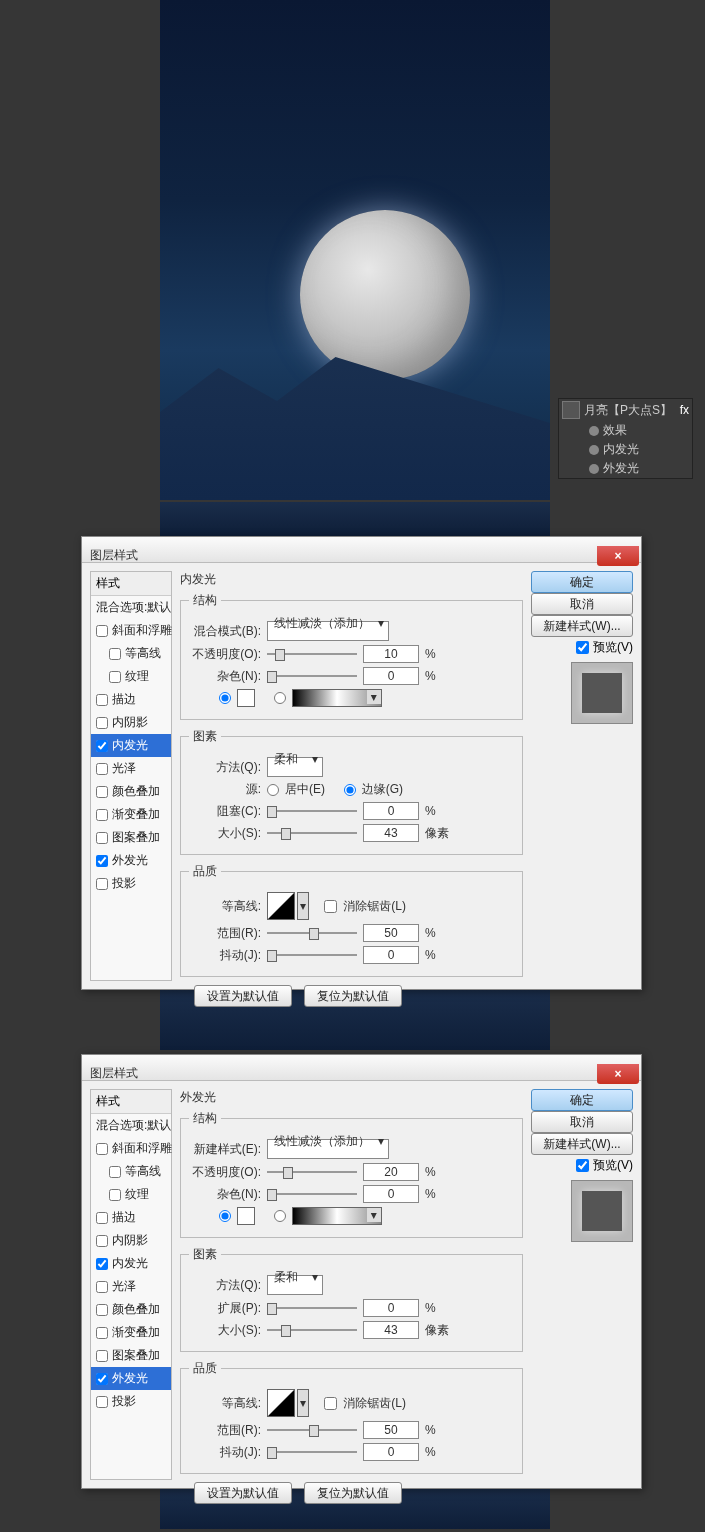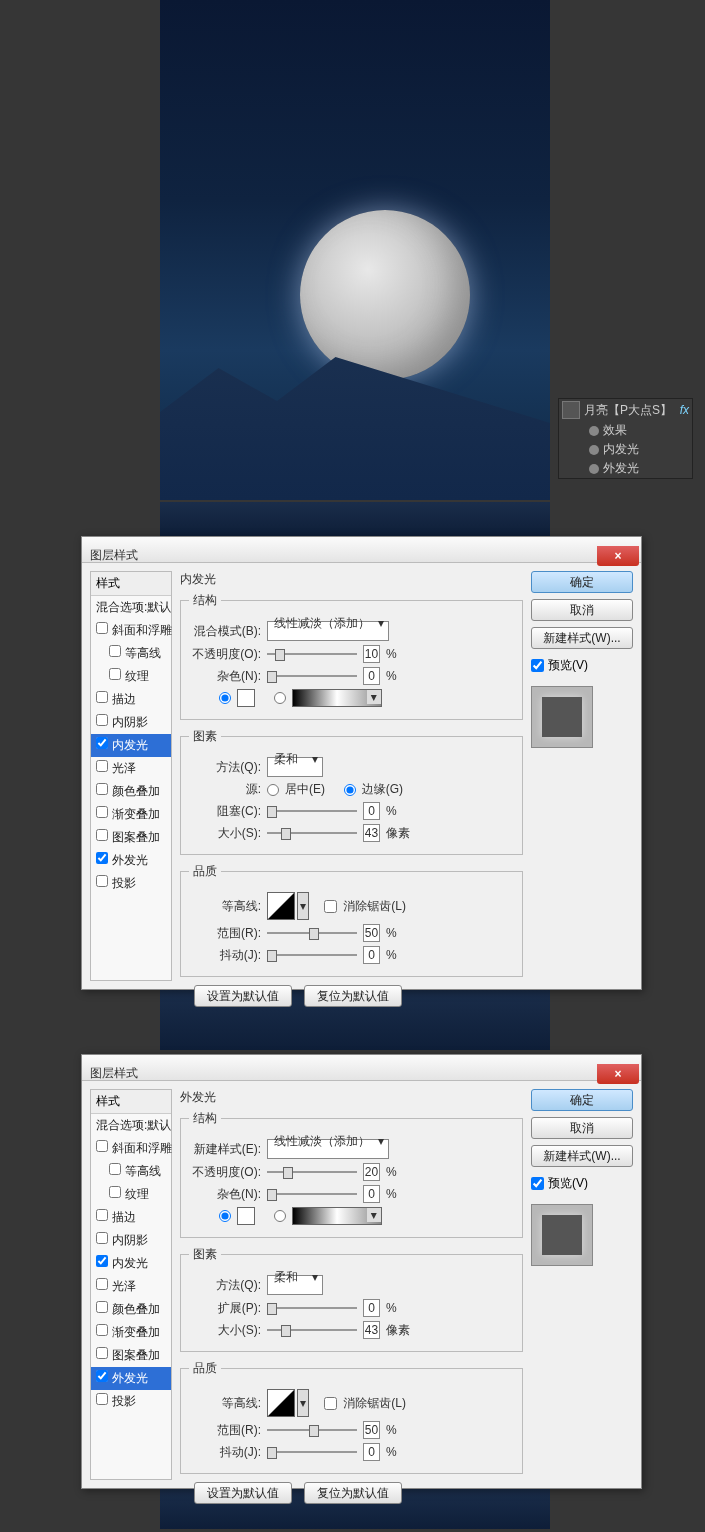--- a/index.html
+++ b/index.html
@@ -3,54 +3,54 @@
 <meta charset="utf-8">
 <style>
 *{box-sizing:border-box;margin:0;padding:0;font-family:"Microsoft YaHei",SimSun,sans-serif;font-size:12px}
 body{background:#363636;width:705px;height:1532px;position:relative}
 .moon-img{position:absolute;left:160px;top:0;width:390px;height:500px;background:linear-gradient(180deg,#0a1833 0%,#0f2340 40%,#1a3a5f 70%,#0d2744 100%)}
 .moon-img::before{content:"";position:absolute;left:140px;top:210px;width:170px;height:170px;border-radius:50%;background:radial-gradient(circle at 40% 35%,#e8e8e8 0%,#d0d0d0 30%,#b8b8b8 60%,#999 100%);box-shadow:0 0 30px rgba(200,220,255,.5),inset -15px -10px 30px rgba(80,80,80,.3)}
 .moon-img::after{content:"";position:absolute;left:0;right:0;top:280px;bottom:0;background:linear-gradient(180deg,transparent 0%,#1a3050 30%,#12284a 100%);clip-path:polygon(0 60%,15% 40%,30% 55%,45% 35%,100% 65%,100% 100%,0 100%)}
 .layer-panel{position:absolute;left:558px;top:398px;width:135px;background:#3a3a3a;border:1px solid #222;color:#ccc;font-size:11px}
 .layer-row{display:flex;align-items:center;padding:2px 3px;gap:4px}
 .layer-thumb{width:18px;height:18px;background:#555;border:1px solid #777}
-.fx-label{margin-left:auto;font-style:italic;color:#7dd3fc}
+.fx-label{margin-left:auto;color:#ffffff}
 .eye{width:12px;height:12px;border-radius:50%;background:#888;display:inline-block;margin-right:4px;margin-left:8px}
 .sub{padding-left:30px;display:flex;align-items:center;padding-top:1px;padding-bottom:1px}
 .sub .eye{margin-left:0;width:10px;height:10px}
 .dialog{position:absolute;background:#f0f0f0;border:1px solid #888;box-shadow:2px 2px 8px rgba(0,0,0,.4)}
 .dlg1{left:81px;top:536px;width:561px;height:454px}
 .dlg2{left:81px;top:1054px;width:561px;height:435px}
 .titlebar{height:26px;background:linear-gradient(180deg,#fbfbfb,#e4e4e4);border-bottom:1px solid #bbb;display:flex;align-items:center;padding:12px 0 0 8px;color:#333}
 .closebtn{margin-left:auto;width:42px;height:20px;background:linear-gradient(180deg,#e06060,#c83020);color:#fff;display:flex;align-items:center;justify-content:center;border-radius:0 0 3px 3px;margin-right:2px;font-weight:bold}
 .dlg-body{display:flex;padding:8px;gap:8px;height:calc(100% - 26px)}
 .styles-col{width:82px;border:1px solid #bbb;background:#f8f8f8}
 .styles-hdr{background:#eee;padding:3px 5px;border-bottom:1px solid #ccc}
-.style-item{padding:3px 5px;display:flex;gap:4px;white-space:nowrap;color:#222}
+.style-item{padding:3px 5px;display:flex;align-items:center;gap:4px;white-space:nowrap;color:#222}
 .style-item.sel{background:#2d6fd6;color:#fff}
 .style-item input{width:12px;height:12px}
 .style-item.indent{padding-left:18px}
 .center-col{flex:1}
-.right-col{width:102px;display:flex;flex-direction:column;gap:6px;align-items:flex-start}
+.right-col{width:102px;display:flex;flex-direction:column;align-items:flex-end}
 .btn{height:22px;border:1px solid #888;background:linear-gradient(180deg,#fefefe,#e0e0e0);border-radius:3px;display:flex;align-items:center;justify-content:center;padding:0 8px;cursor:pointer;color:#222;width:100%}
 .btn.primary{background:linear-gradient(180deg,#d0e8ff,#a8d0f0);border-color:#4a8dc8}
 .preview-chk{display:flex;align-items:center;gap:4px;margin-top:2px}
 .preview-box{width:62px;height:62px;background:#b8b8b8;border:1px solid #888;margin-top:6px;display:flex;align-items:center;justify-content:center}
 .preview-box::before{content:"";width:40px;height:40px;background:#555;box-shadow:0 0 8px rgba(255,255,255,.5)}
 .fieldset{border:1px solid #bbb;margin-bottom:8px;padding:8px 8px 8px 8px;position:relative}
 .fieldset>legend{padding:0 4px;color:#333}
 .sec-title{color:#333;margin-bottom:4px}
 .frow{display:flex;align-items:center;gap:6px;margin:4px 0;font-size:12px;color:#333}
 .flbl{width:72px;text-align:right}
 .select{height:20px;border:1px solid #888;background:#fff;padding:0 18px 16px 6px;position:relative;min-width:100px;display:flex;align-items:center}
 .select::after{content:"▾";position:absolute;right:4px;color:#333}
 .slider{width:90px;height:14px;position:relative;background:transparent}
 .slider::before{content:"";position:absolute;left:0;right:0;top:6px;height:2px;background:#999}
 .slider-thumb{position:absolute;top:2px;width:10px;height:12px;background:#ddd;border:1px solid #666}
-.numbox{width:17px;height:18px;border:1px solid #888;background:#fff;text-align:center;line-height:16px}
+.numbox{width:56px;height:18px;border:1px solid #888;background:#fff;text-align:center;line-height:16px}
 .unit{color:#333}
 .radio{width:12px;height:12px}
 .colorbox{width:18px;height:18px;border:1px solid #666;background:#fff}
 .gradbox{width:90px;height:18px;border:1px solid #666;background:linear-gradient(90deg,#000,#fff,#888)}
 .gradbox::after{content:"▾";float:right;background:#ddd;width:14px;text-align:center}
 .contour{width:28px;height:28px;border:1px solid #666;background:linear-gradient(135deg,#fff 48%,#000 52%);display:inline-block}
 .contour-wrap{display:flex;align-items:center;gap:2px}
 .contour-dd{width:12px;height:28px;border:1px solid #666;background:#ddd;display:flex;align-items:center;justify-content:center}
 .btm-btns{display:flex;gap:12px;margin-top:8px;justify-content:flex-start;padding-left:14px}
 .btm-btns .btn{width:auto;padding:6px 12px}

